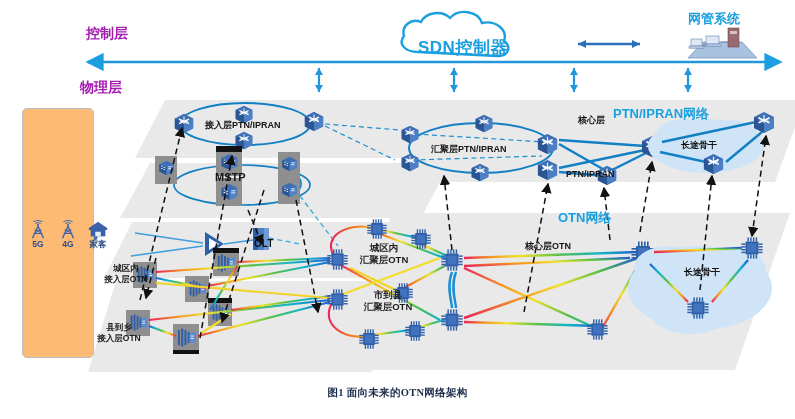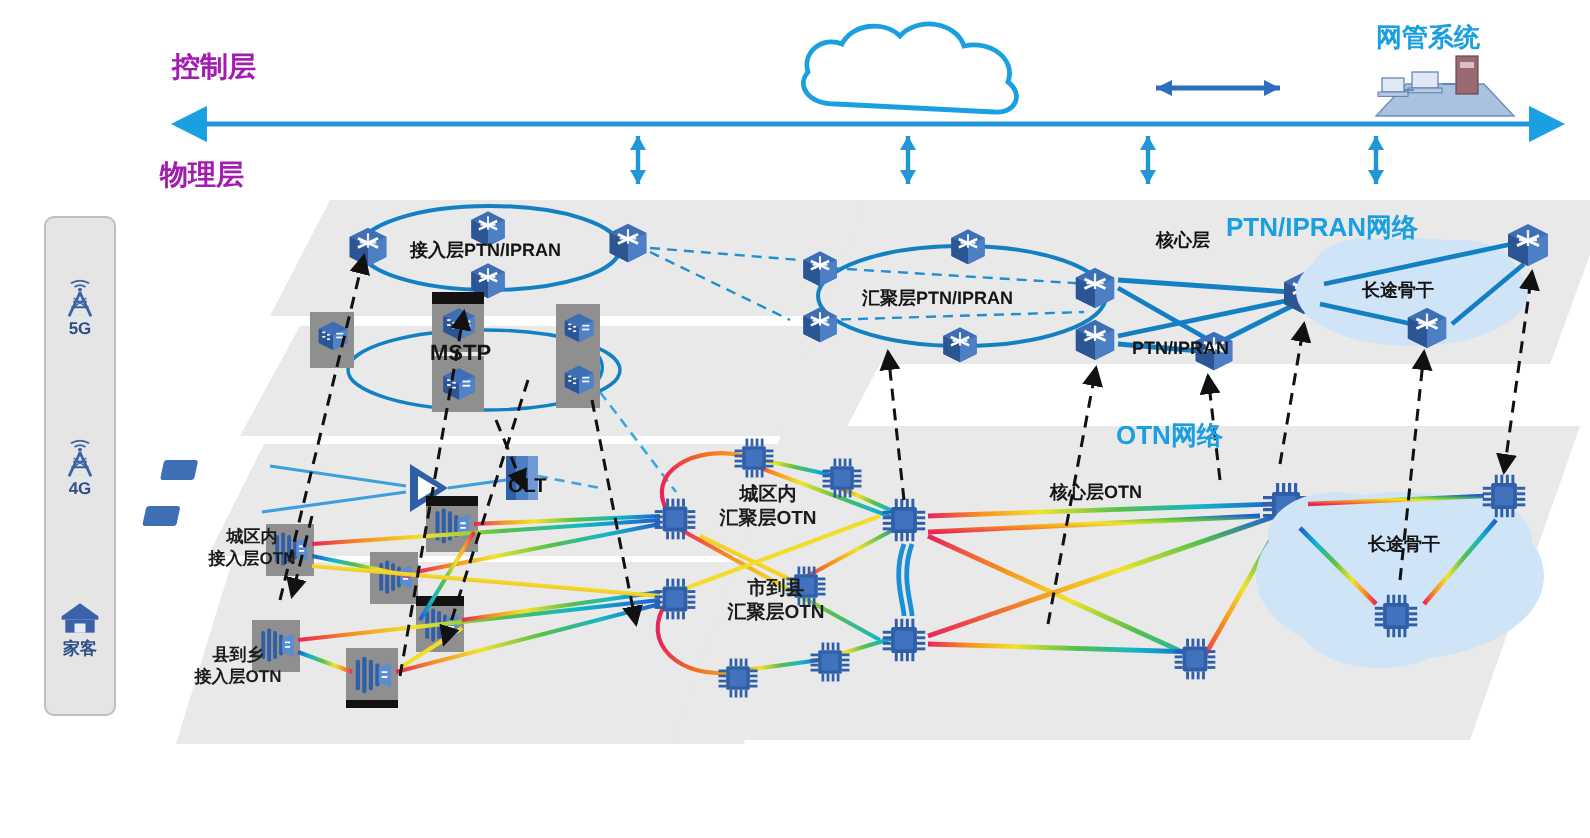--- a/index.html
+++ b/index.html
@@ -21,24 +21,24 @@
     pointer-events:none;
   }
   .lbl-blue { color:#1a9fe0; font-weight:bold; }
   .lbl-layer { color:#a21caf; font-weight:bold; font-size:14px; }
   .lbl-cn { font-size:8.5px; font-weight:bold; color:#1b1b1b; line-height:1.12; text-align:center; }
   .lbl-ring { font-size:9px; font-weight:bold; color:#141414; }
 
   
   #legend {
     position:absolute; left:22px; top:108px;
-    width:36px; height:250px;
+    width:72px; height:250px;
     border:1px solid #b9bfc6; border-radius:5px;
-    background:#e5e5e5;
-    display:flex; flex-direction:column;
+    background:#fdba74;
+    display:flex; flex-direction:row;
     align-items:center; justify-content:space-around;
     padding:4px 0;
   }
   .leg-item { display:flex; flex-direction:column; align-items:center; width:100%; }
   .leg-icon { width:30px; height:22px; display:block; }
   .leg-text { font-size:8.5px; font-weight:bold; color:#2c4f86; margin-top:0px; line-height:1; }
 
   
   #caption {
     position:absolute; left:0; top:386px; width:795px;
@@ -461,20 +461,21 @@
     </svg>
     <span class="leg-text">家客</span>
   </div>
 
 
 </div>
 
 <div class="lbl lbl-layer" style="left:86px; top:25px;">控制层</div>
 <div class="lbl lbl-layer" style="left:80px; top:79px;">物理层</div>
 
+<div class="lbl lbl-blue" style="left:418px; top:36px; font-size:17px; letter-spacing:0.5px;">SDN控制器</div>
 
 <div class="lbl lbl-blue" style="left:688px; top:10px; font-size:13px;">网管系统</div>
 
 <div class="lbl lbl-blue" style="left:613px; top:105px; font-size:13px;">PTN/IPRAN网络</div>
 <div class="lbl lbl-blue" style="left:558px; top:209px; font-size:13px;">OTN网络</div>
 
 <div class="lbl lbl-ring" style="left:205px; top:119px;">接入层PTN/IPRAN</div>
 <div class="lbl" style="left:215px; top:171px; font-size:11px; font-weight:bold; color:#151515;">MSTP</div>
 <div class="lbl lbl-ring" style="left:431px; top:143px;">汇聚层PTN/IPRAN</div>
 <div class="lbl lbl-ring" style="left:578px; top:114px;">核心层</div>
@@ -491,14 +492,15 @@
 
 <div class="lbl lbl-cn" style="left:348px; top:243px; width:72px; font-size:9.5px;">城区内</div>
 <div class="lbl lbl-cn" style="left:348px; top:255px; width:72px; font-size:9.5px;">汇聚层OTN</div>
 
 <div class="lbl lbl-cn" style="left:352px; top:290px; width:72px; font-size:9.5px;">市到县</div>
 <div class="lbl lbl-cn" style="left:352px; top:302px; width:72px; font-size:9.5px;">汇聚层OTN</div>
 
 <div class="lbl lbl-ring" style="left:525px; top:240px;">核心层OTN</div>
 <div class="lbl lbl-ring" style="left:684px; top:266px;">长途骨干</div>
 
+<div id="caption">图1  面向未来的OTN网络架构</div>
 
 </div>
 
 </body></html>

